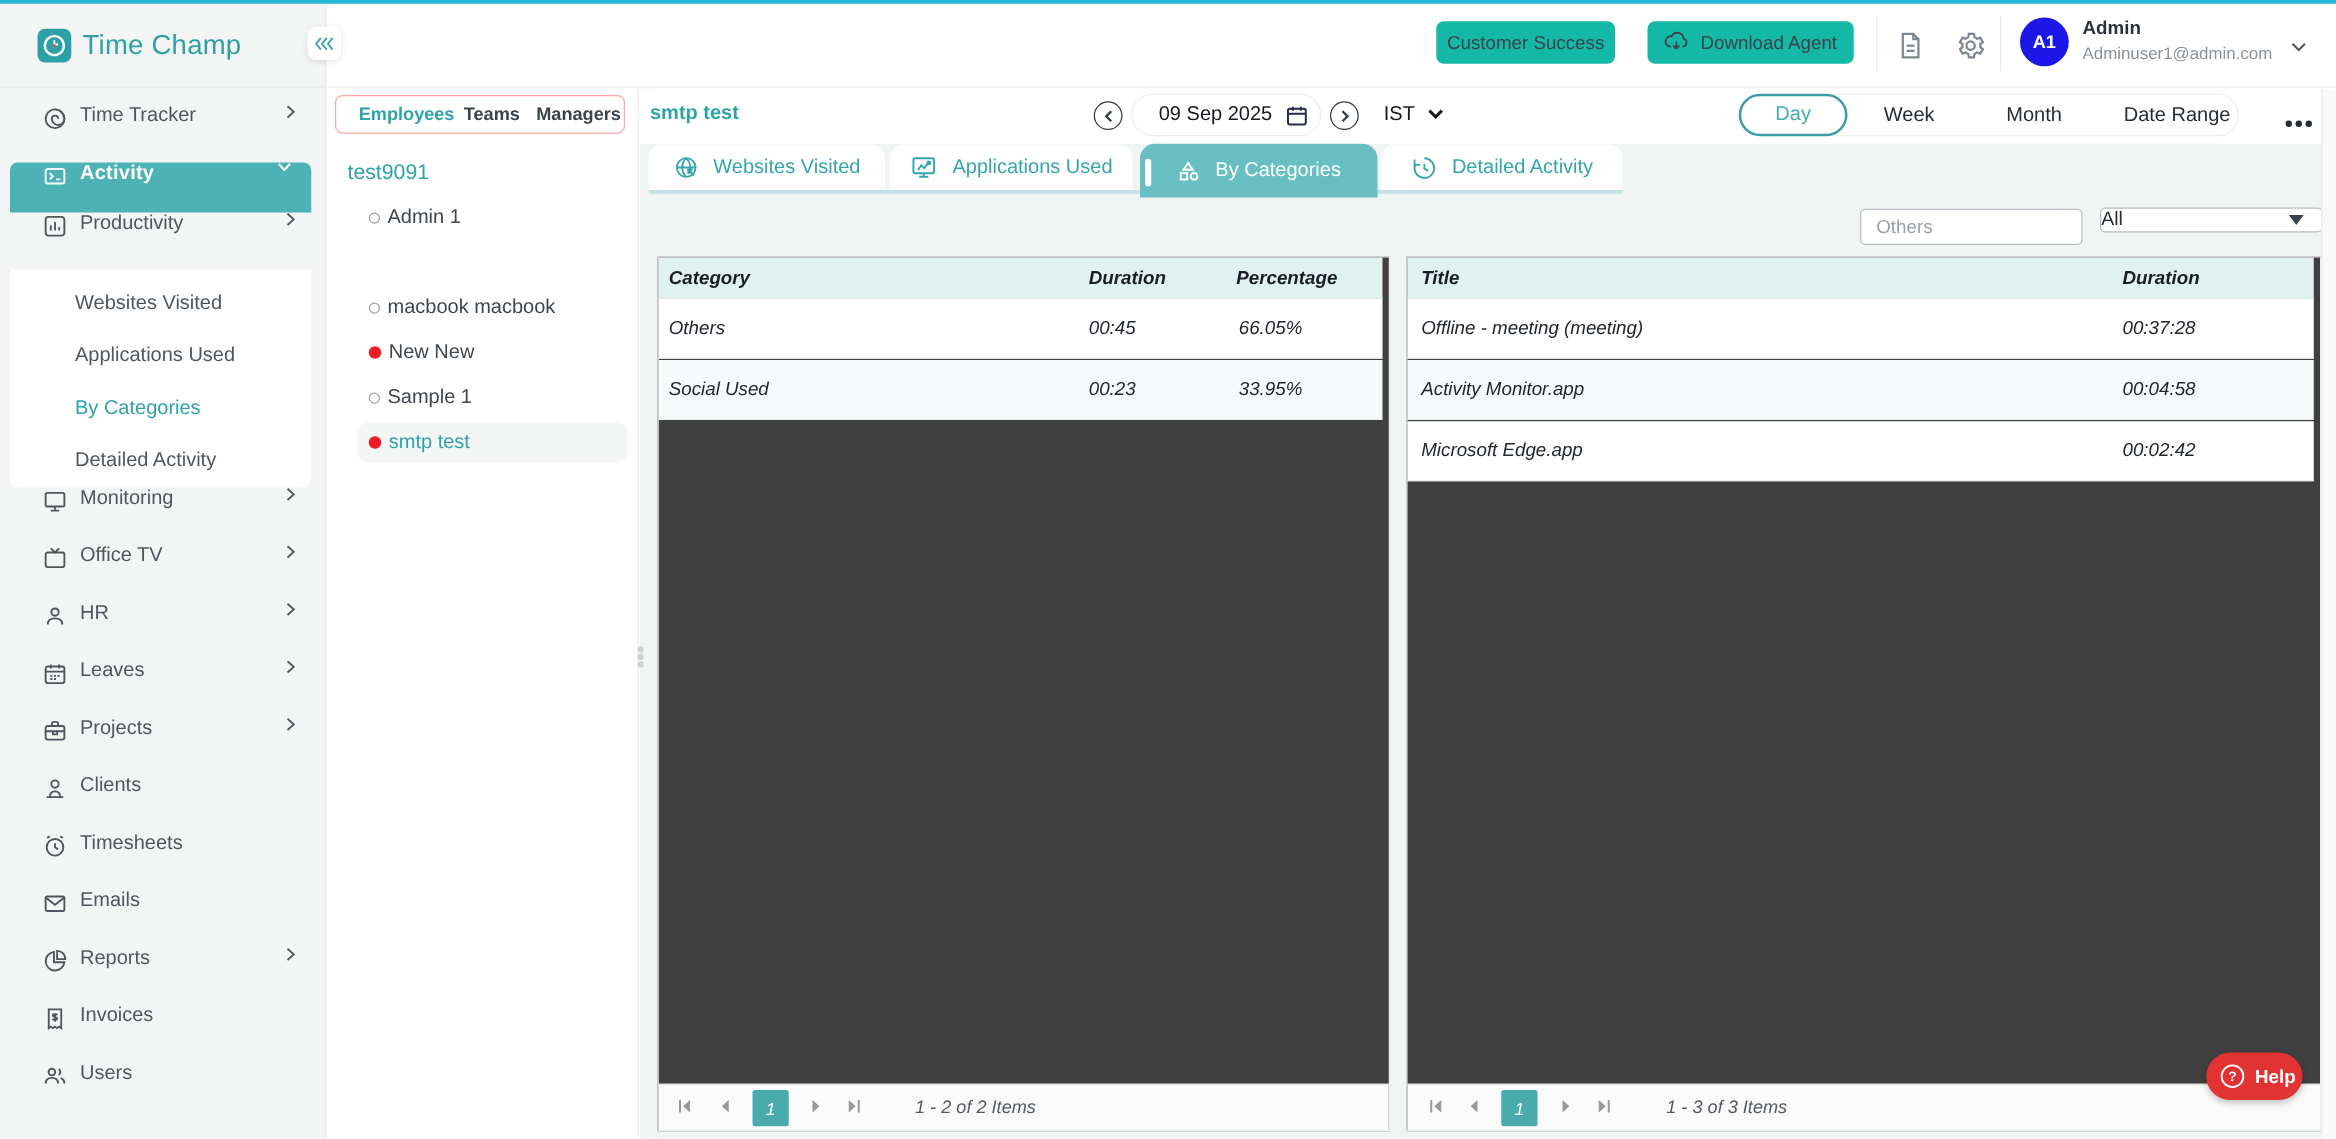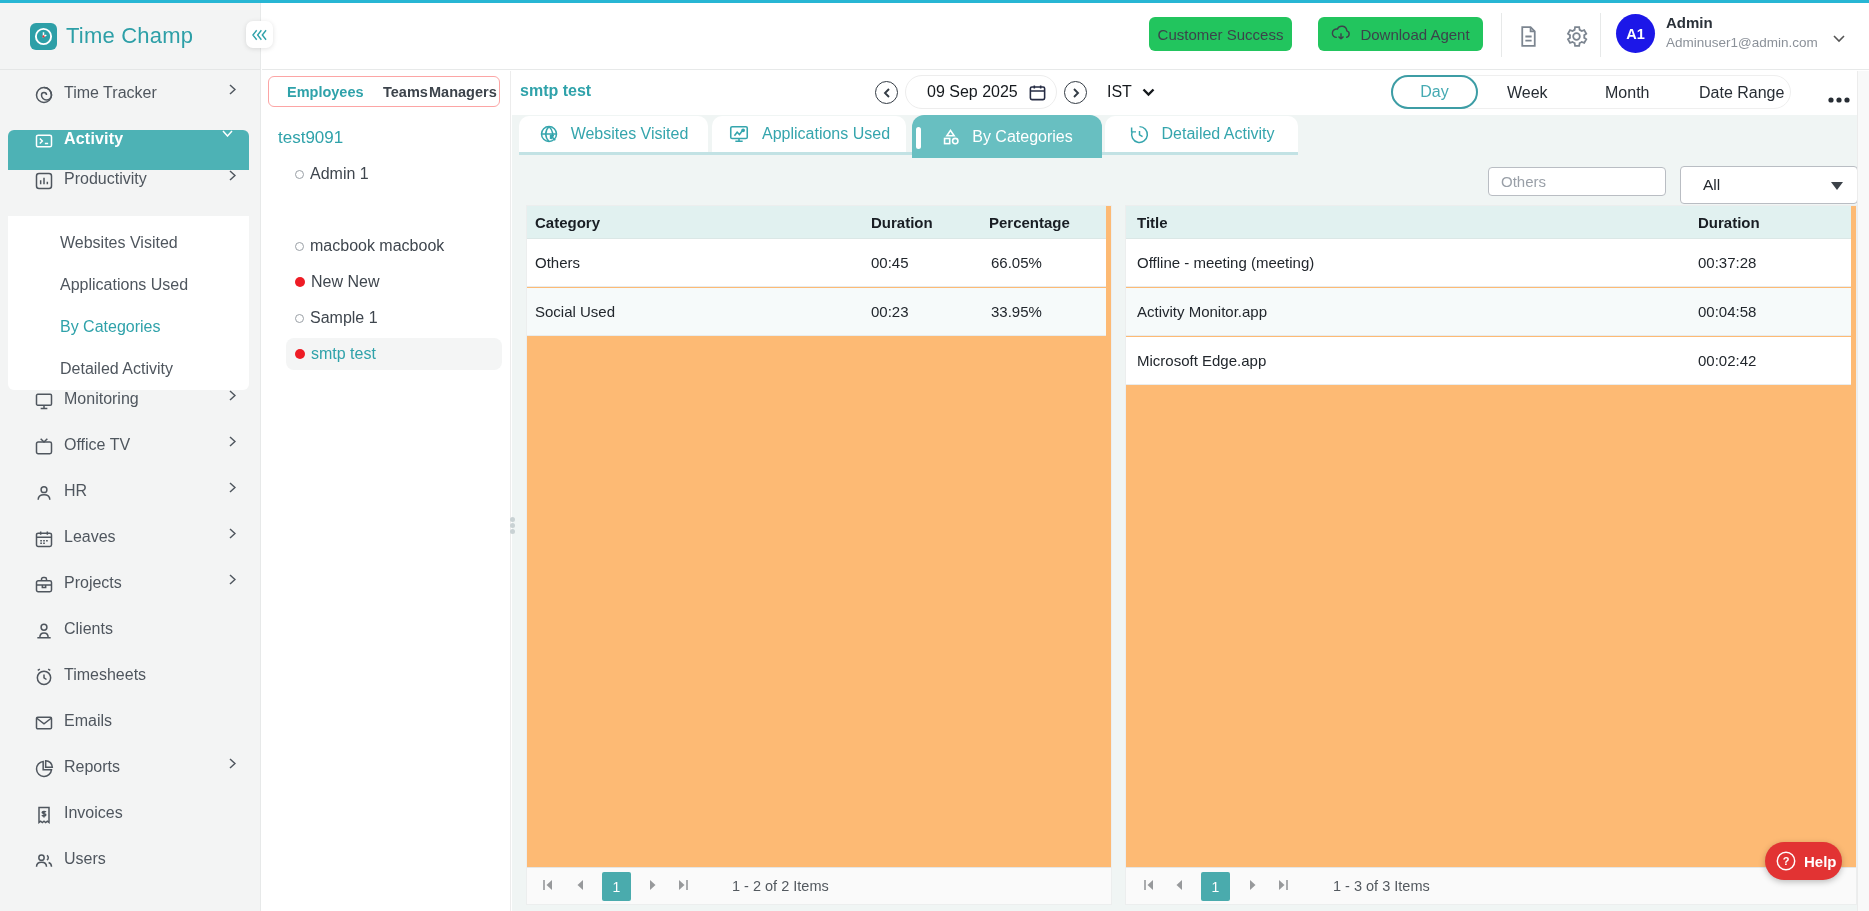--- a/index.html
+++ b/index.html
@@ -18,21 +18,21 @@
 .mi.active { background:#4db2b5; color:#fff; margin:0 11px 0 8px; border-radius:6px 6px 0 0; padding-left:25px; height:40px; font-weight:bold; letter-spacing:0.2px; }
 .mi.active .chev{ color:#fff; right:16px; }
 #submenu { background:#fff; margin:0 11px 0 8px; border-radius:0 0 6px 6px; padding:6px 0 0; }
 .smi { height:42px; display:flex; align-items:center; padding-left:52px; font-size:16px; color:#4f565e; }
 .smi.on { color:#2fa2aa; }
 
 .chev svg{ display:block; }
 
 #hdr { position:absolute; left:262px; top:3px; width:1607px; height:67px; background:#fff; border-bottom:1px solid #e7e9e9; }
 #collapse { position:absolute; left:246px; top:21px; width:27px; height:27px; background:#fff; border-radius:7px; box-shadow:0 1px 5px rgba(0,0,0,0.12); z-index:10; display:flex; align-items:center; justify-content:center; }
-.hbtn { position:absolute; top:14px; height:34px; background:#22c55e; border-radius:6px; display:flex; align-items:center; justify-content:center; font-size:15px; color:#3c434b; }
+.hbtn { position:absolute; top:14px; height:34px; background:#14b8a6; border-radius:6px; display:flex; align-items:center; justify-content:center; font-size:15px; color:#3c434b; }
 #btn-cs { left:887px; width:143px; }
 #btn-da { left:1056px; width:165px; }
 .vsep { position:absolute; top:10px; width:1px; height:44px; background:#e7e9e9; }
 .hic { position:absolute; top:21px; }
 #avatar { position:absolute; left:1354px; top:11px; width:39px; height:39px; border-radius:50%; background:#1c17e8; color:#fff; font-size:14.5px; font-weight:bold; display:flex; align-items:center; justify-content:center; }
 #adm-name { position:absolute; left:1404px; top:11px; font-size:15px; font-weight:bold; color:#2a3139; }
 #adm-mail { position:absolute; left:1404px; top:32px; font-size:13.5px; color:#8b9199; }
 #adm-caret { position:absolute; left:1571px; top:26px; }
 
 #emp { position:absolute; left:262px; top:71px; width:249px; height:840px; background:#fff; border-right:1px solid #ececec; }
@@ -63,24 +63,24 @@
 #menu-dots { position:absolute; left:1316px; top:18px; }
 
 #tabbar { position:absolute; left:0; top:0; height:44px; }
 .tab { position:absolute; top:45px; height:36px; background:#fff; border-radius:10px 10px 0 0; display:flex; align-items:center; justify-content:center; color:#35a5ad; font-size:16px; }
 .tab .tic { margin-right:12px; display:flex; }
 .tab.sel { background:#68bfc1; color:#fff; top:44px; height:43px; border-radius:12px 12px 0 0; z-index:2; }
 #tab-underline { position:absolute; left:7px; top:81px; width:779px; height:3px; background:#c2e2e4; }
 .tabdrag { position:absolute; left:4px; top:12px; width:5px; height:22px; background:#fff; border-radius:2.5px; }
 
 #searchbox { position:absolute; left:976px; top:96px; width:178px; height:29px; border:1px solid #b9bdc3; border-radius:4px; background:#fff; font-size:15px; color:#9aa0a8; display:flex; align-items:center; padding-left:12px; }
-#allbox { position:absolute; left:1168px; top:95px; width:178px; height:38px; border:1px solid #b9bdc3; border-radius:4px; background:#fff; font-size:15.5px; color:#23282e; display:flex; align-items:center; padding-left:22px; }
+#allbox { position:absolute; left:1168px; top:95px; width:178px; height:20px; border:1px solid #b9bdc3; border-radius:4px; background:#fff; font-size:15.5px; color:#23282e; display:flex; align-items:center; padding-left:0; }
 #allbox .caret { position:absolute; right:14px; }
 
-.card { position:absolute; top:134px; background:#fdba74; border:1px solid #eceeee; }
+.card { position:absolute; top:134px; background:#404040; border:1px solid #eceeee;font-style:italic; }
 #card-l { left:14px; width:586px; height:700px; }
 #card-r { left:613px; width:732px; height:700px; }
 .thead { position:absolute; left:0; top:0; height:33px; background:#e1f1f0; border-bottom:1px solid #dbe7e6; }
 .trow { position:absolute; left:0; height:48px; border-bottom:1px solid #e9ecec; background:#fff; display:flex; align-items:center; }
 .trow.alt { background:#f6fafa; }
 .th { position:absolute; top:0; height:33px; line-height:33px; font-size:15px; font-weight:bold; color:#191e24; }
 .td { position:absolute; font-size:15px; color:#22272d; }
 .pager { position:absolute; left:0; bottom:0; width:100%; height:37px; background:#fafafa; border-top:1px solid #e4e6e6; }
 .pgbox { position:absolute; top:4px; width:29px; height:29px; background:#4aabad; color:#fff; font-size:14px; display:flex; align-items:center; justify-content:center; border-radius:2px; }
 .pgarrow { position:absolute; top:10px; }
@@ -259,21 +259,21 @@
       </svg></div>
 </div>
 <div id="collapse">
     <svg width="15" height="12" viewBox="0 0 16 12">
       <path d="M5 1L1 6l4 5M10 1L6 6l4 5M15 1l-4 5 4 5" stroke="#2fa2aa" stroke-width="1.5" fill="none"></path>
     </svg>
   </div>
 <div id="emp">
   <div id="emp-tabs">
       <span class="on" style="left:18px">Employees</span>
-      <span style="left:114px">Teams</span>
+      <span style="left:102px">Teams</span>
       <span style="left:160px">Managers</span>
     </div>
   <div id="grp-name">test9091</div>
   <div class="erow" style="top:87px"><span class="mark hollow"></span>Admin 1</div>
   <div class="erow" style="top:159px"><span class="mark hollow"></span>macbook macbook</div>
   <div class="erow" style="top:195px"><span class="mark red"></span>New New</div>
   <div class="erow" style="top:231px"><span class="mark hollow"></span>Sample 1</div>
   <div class="erow sel" style="top:267px"><span class="mark red"></span>smtp test</div>
 </div>
 <div id="gutter">

